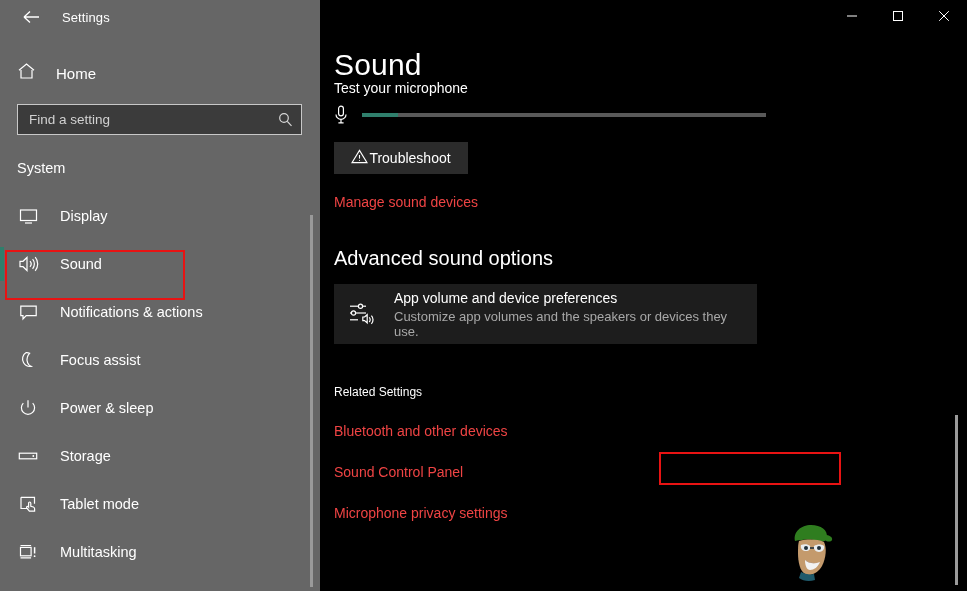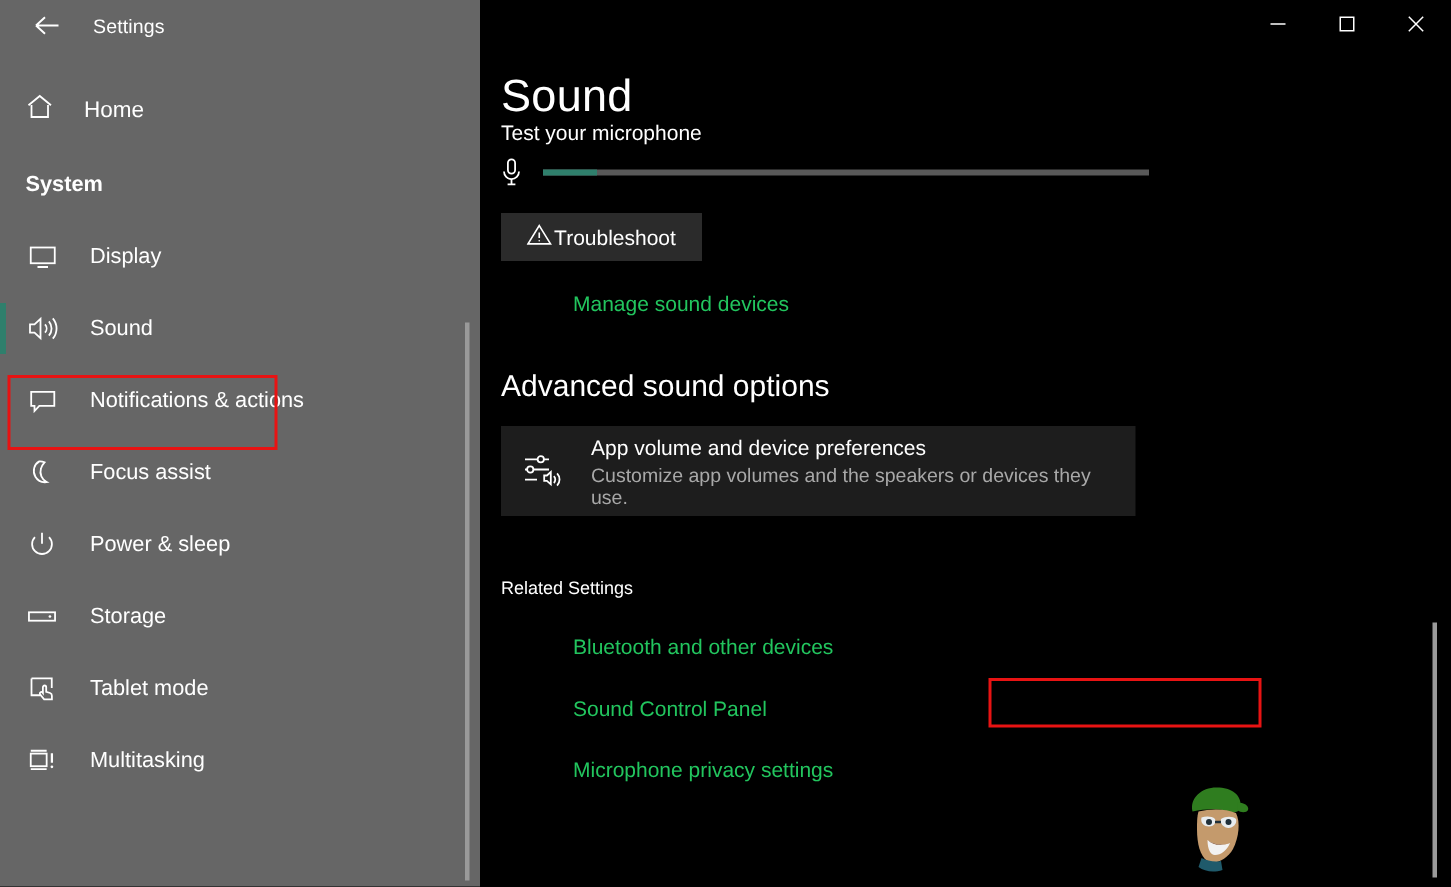--- a/index.html
+++ b/index.html
@@ -86,21 +86,21 @@
     color: #d2d2d2;
     font-size: 13.5px;
     font-family: "Liberation Sans", sans-serif;
   }
   .search-input::placeholder { color: #d2d2d2; opacity: 1; }
   .search-icon { color: #d8d8d8; display: flex; align-items: center; }
 
   .section-header {
     color: #ffffff;
     font-size: 14.5px;
-    font-weight: bold;
+    font-weight: normal;
     padding-left: 17px;
     margin-top: 25px;
   }
 
   .nav-list { margin-top: 16px; }
 
   .nav-item {
     position: relative;
     display: flex;
     align-items: center;
@@ -231,25 +231,24 @@
     font-family: "Liberation Sans", sans-serif;
     display: flex;
     align-items: center;
     justify-content: center;
     gap: 1px;
     padding: 0 16px;
     cursor: pointer;
   }
 
   .link {
-    color: #22c55e;
+    color: #ef4444;
     font-size: 14px;
     text-decoration: none;
     display: inline-block;
-    margin-left: 48px;
   }
 
   .manage-link {
     position: absolute;
     left: 14px;
     top: 110px;
   }
 
   .adv-heading {
     position: absolute;
@@ -336,20 +335,29 @@
     <div class="home-row">
       <span>
         <svg width="19" height="18" viewBox="0 0 19 18" fill="none" stroke="#ffffff" stroke-width="1.2">
           <path d="M2 8.2L9.5 2l7.5 6.2"></path>
           <path d="M4 8v8h11V8"></path>
         </svg>
       </span>
       <span class="home-label">Home</span>
     </div>
 
+    <div class="search-wrap">
+      <input class="search-input" type="text" placeholder="Find a setting" style="">
+      <span class="search-icon">
+        <svg width="15" height="15" viewBox="0 0 15 15" fill="none" stroke="currentColor" stroke-width="1.2">
+          <circle cx="6" cy="6" r="4.3"></circle>
+          <path d="M9.3 9.3L13.5 13.8"></path>
+        </svg>
+      </span>
+    </div>
 
     <div class="section-header">System</div>
 
     <div class="nav-list">
 
       <div class="nav-item">
         <span class="nav-icon">
           <svg width="19" height="17" viewBox="0 0 19 17" fill="none" stroke="currentColor" stroke-width="1.2">
             <rect x="1.5" y="2" width="16" height="10.5"></rect>
             <path d="M6 15h7"></path>

